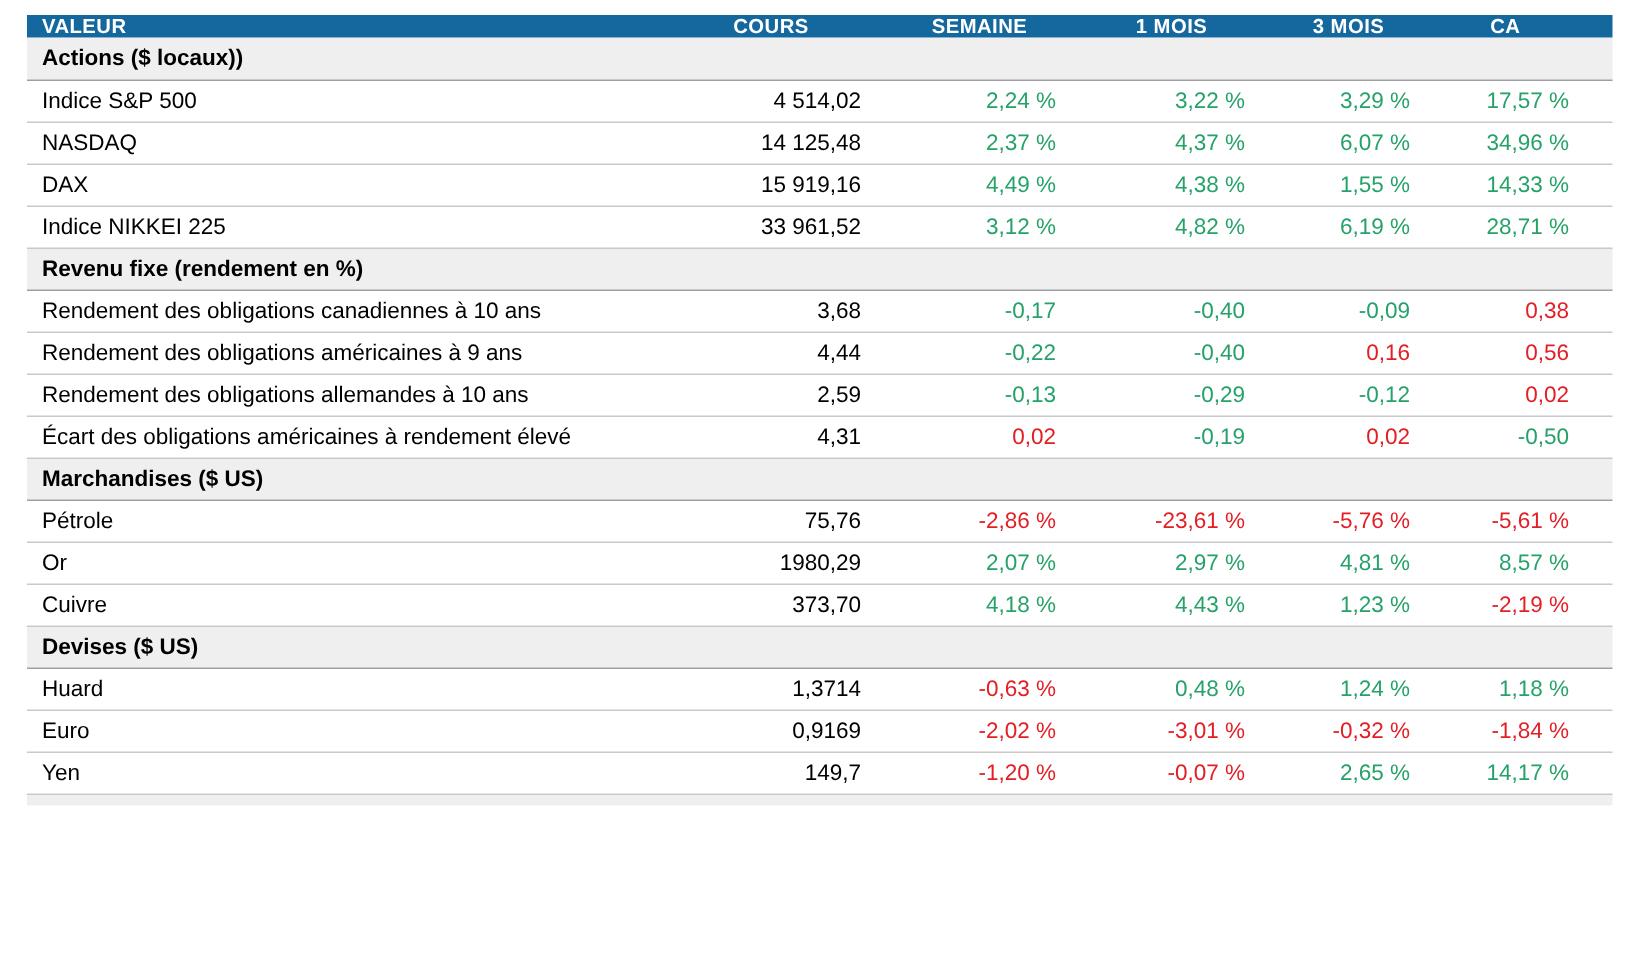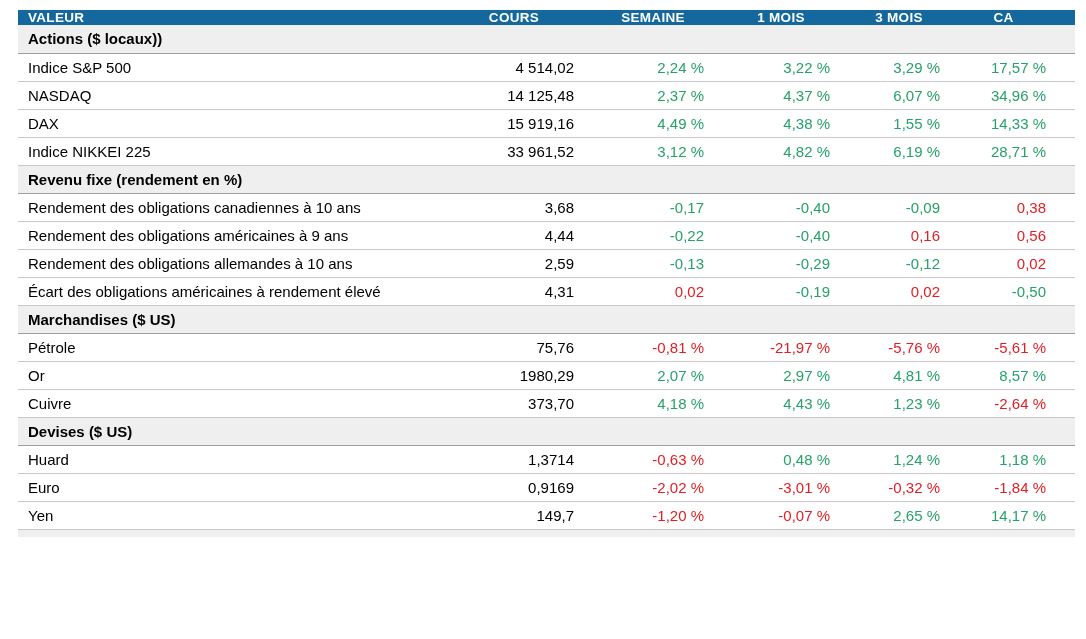--- a/index.html
+++ b/index.html
@@ -154,40 +154,40 @@
           <td class="num-cell green">-0,19</td>
           <td class="num-cell red">0,02</td>
           <td class="num-cell green last">-0,50</td>
         </tr>
         <tr class="section-row">
           <td colspan="6">Marchandises ($ US)</td>
         </tr>
         <tr>
           <td class="label-cell">Pétrole</td>
           <td class="num-cell">75,76</td>
-          <td class="num-cell red">-0,81 %</td>
-          <td class="num-cell red">-21,97 %</td>
+          <td class="num-cell red">-2,86 %</td>
+          <td class="num-cell red">-23,61 %</td>
           <td class="num-cell red">-5,76 %</td>
           <td class="num-cell red last">-5,61 %</td>
         </tr>
         <tr>
           <td class="label-cell">Or</td>
           <td class="num-cell">1980,29</td>
           <td class="num-cell green">2,07 %</td>
           <td class="num-cell green">2,97 %</td>
           <td class="num-cell green">4,81 %</td>
           <td class="num-cell green last">8,57 %</td>
         </tr>
         <tr>
           <td class="label-cell">Cuivre</td>
           <td class="num-cell">373,70</td>
           <td class="num-cell green">4,18 %</td>
           <td class="num-cell green">4,43 %</td>
           <td class="num-cell green">1,23 %</td>
-          <td class="num-cell red last">-2,64 %</td>
+          <td class="num-cell red last">-2,19 %</td>
         </tr>
         <tr class="section-row">
           <td colspan="6">Devises ($ US)</td>
         </tr>
         <tr>
           <td class="label-cell">Huard</td>
           <td class="num-cell">1,3714</td>
           <td class="num-cell red">-0,63 %</td>
           <td class="num-cell green">0,48 %</td>
           <td class="num-cell green">1,24 %</td>

